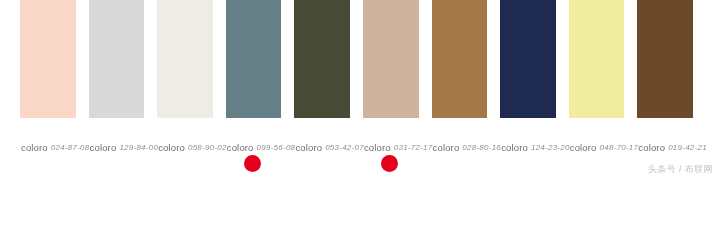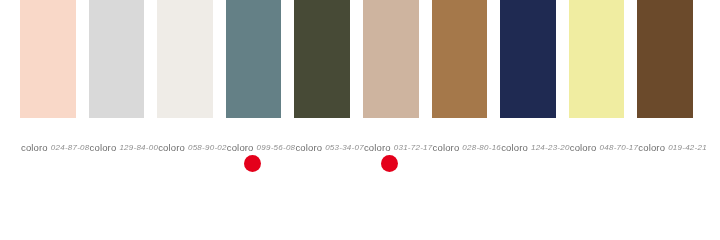--- a/index.html
+++ b/index.html
@@ -119,21 +119,21 @@
         <div class="swatch-meta">
           <div class="brand-name">coloro</div>
           <div class="color-code">099-56-08</div>
         </div>
         <div class="dot-marker" style="background: rgb(228, 0, 27);"></div>
       </div>
       <div class="swatch-cell">
         <div class="swatch-chip" style="background: rgb(71, 74, 54);"></div>
         <div class="swatch-meta">
           <div class="brand-name">coloro</div>
-          <div class="color-code">053-34-07</div>
+          <div class="color-code">053-42-07</div>
         </div>
       </div>
       <div class="swatch-cell">
         <div class="swatch-chip" style="background: rgb(206, 180, 159);"></div>
         <div class="swatch-meta">
           <div class="brand-name">coloro</div>
           <div class="color-code">031-72-17</div>
         </div>
         <div class="dot-marker" style="background: rgb(228, 0, 27);"></div>
       </div>
@@ -160,14 +160,15 @@
       </div>
       <div class="swatch-cell">
         <div class="swatch-chip" style="background: rgb(107, 74, 43);"></div>
         <div class="swatch-meta">
           <div class="brand-name">coloro</div>
           <div class="color-code">019-42-21</div>
         </div>
       </div>
     </div>
 
+  <div class="watermark">头条号 / 布联网</div>
 
 </div>
 
 </body></html>

